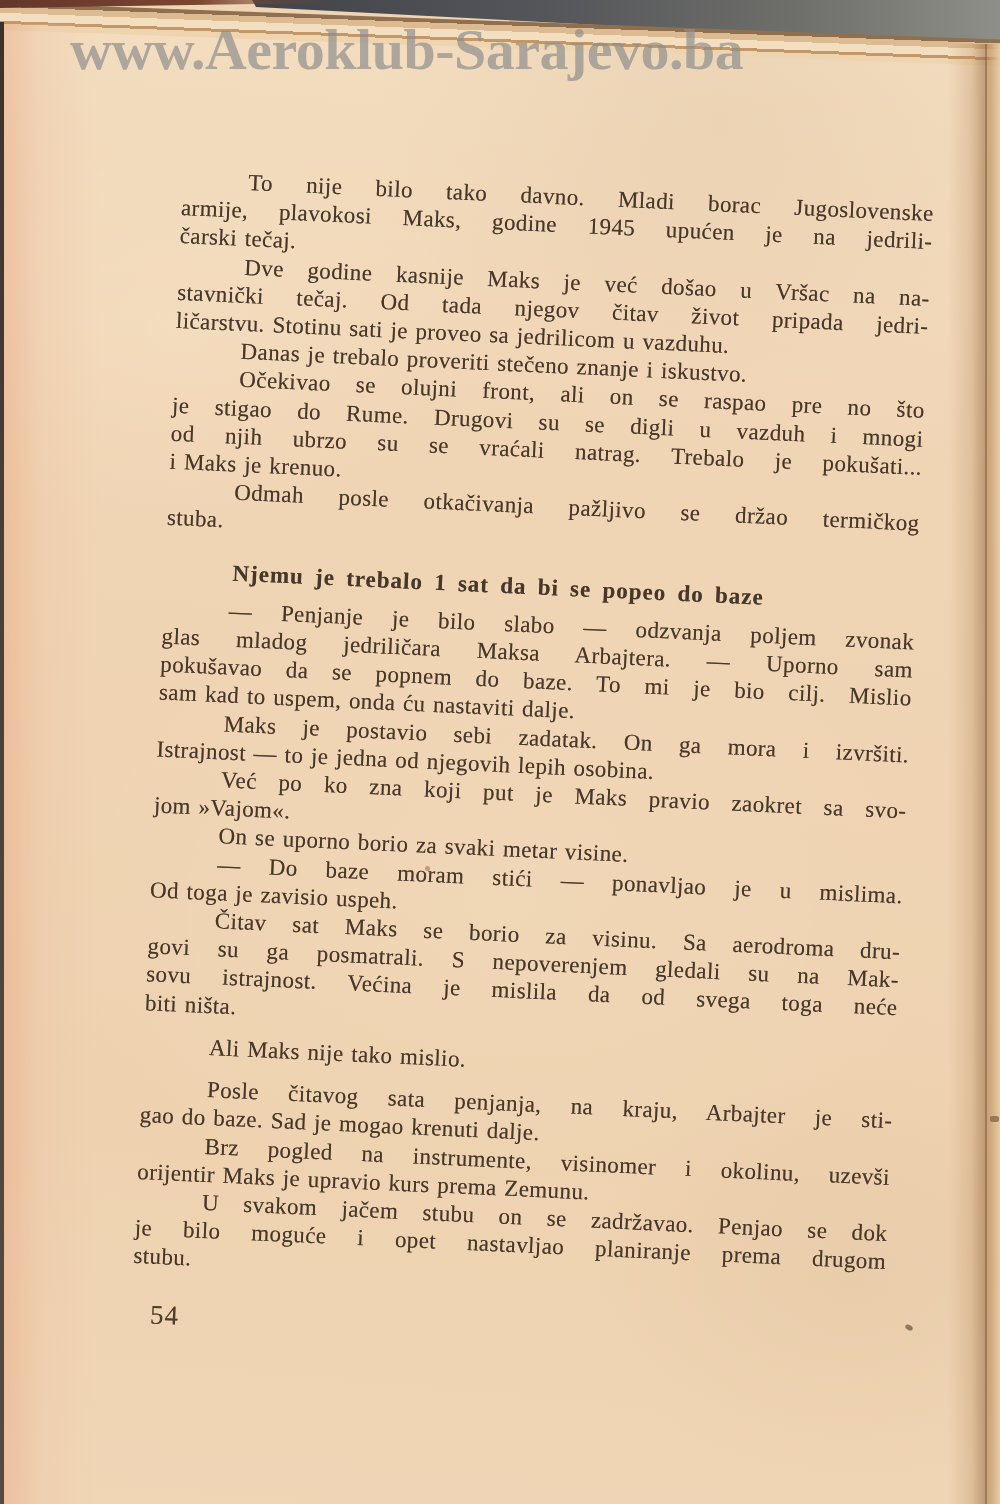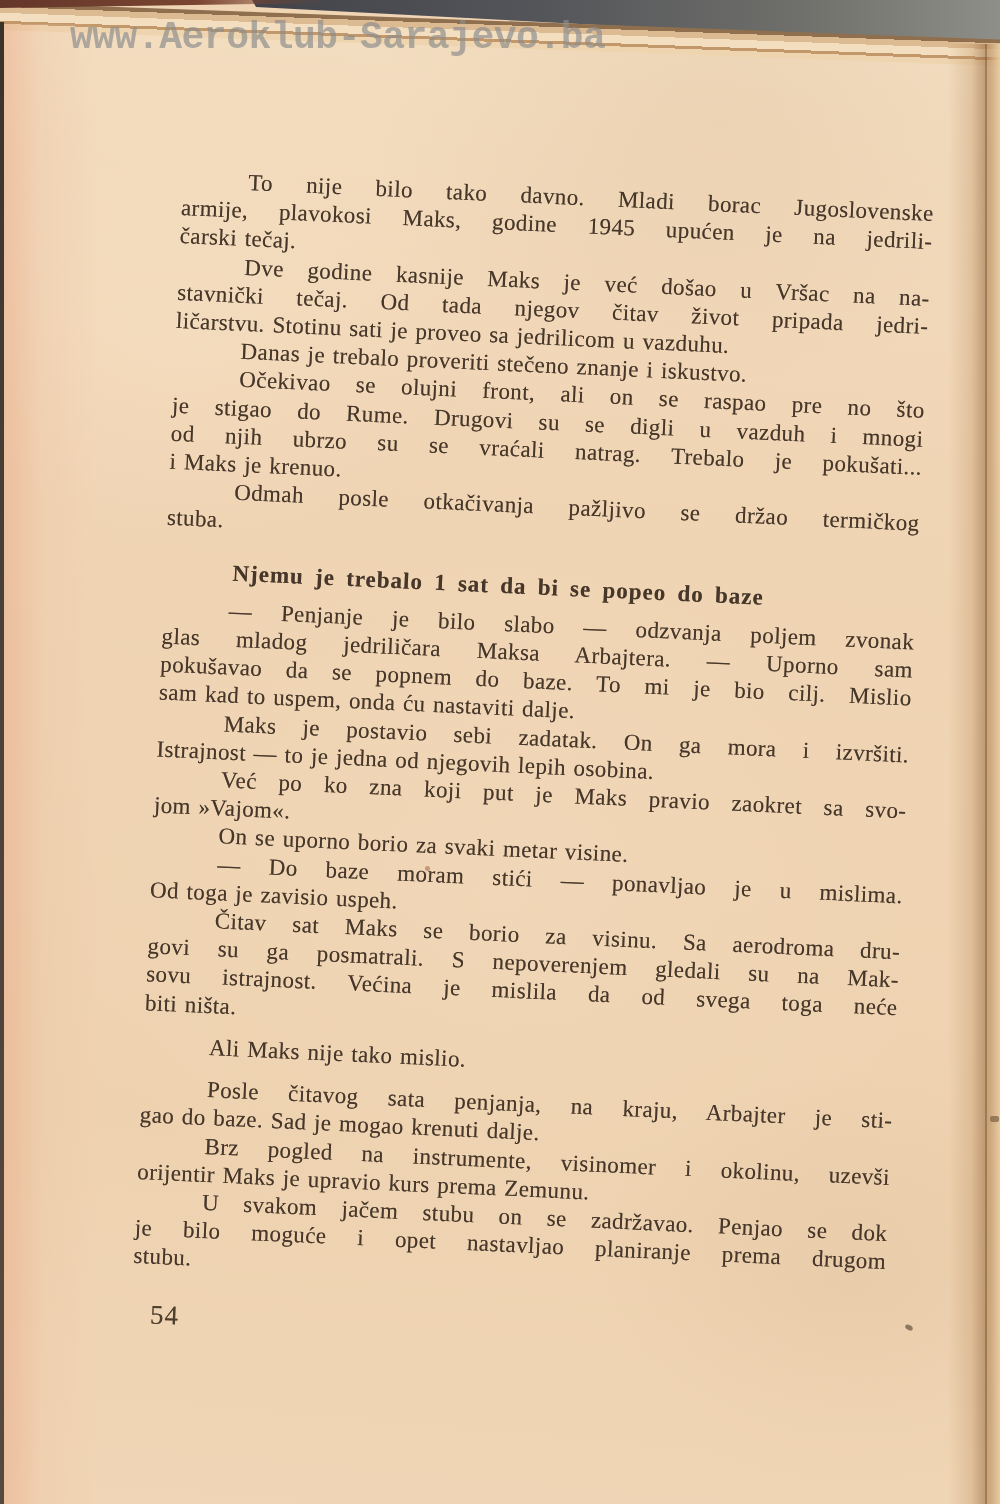--- a/index.html
+++ b/index.html
@@ -59,22 +59,22 @@
       rgba(150,105,62,0.52) 70%,rgba(201,160,112,0.75) 84%,
       rgba(232,203,162,0.95) 100%);
     z-index:5;
   }
   .right-crease::after{
     content:"";position:absolute;right:13px;top:0;bottom:0;width:2px;
     background:rgba(115,80,45,0.45);
   }
   .watermark{
     position:absolute;left:70px;top:16px;
-    font-family:Liberation Mono, monospace;
-    font-size:38px;font-weight:bold;letter-spacing:-0.5px;
+    font-family:Liberation Serif, serif;
+    font-size:58px;font-weight:bold;letter-spacing:-0.5px;
     color:var(--wm,#8d8d8d);opacity:0.68;white-space:nowrap;
     z-index:9;
   }
   .text-block{
     position:absolute;left:183px;top:166px;width:752px;
     transform:rotate(2.6deg);transform-origin:left top;
     font-size:23px;line-height:28.2px;color:var(--ink,#46372a);
     letter-spacing:0.4px;word-spacing:1.5px;
     text-shadow:0 0 0.6px rgba(70,55,42,0.55);
     z-index:8;

